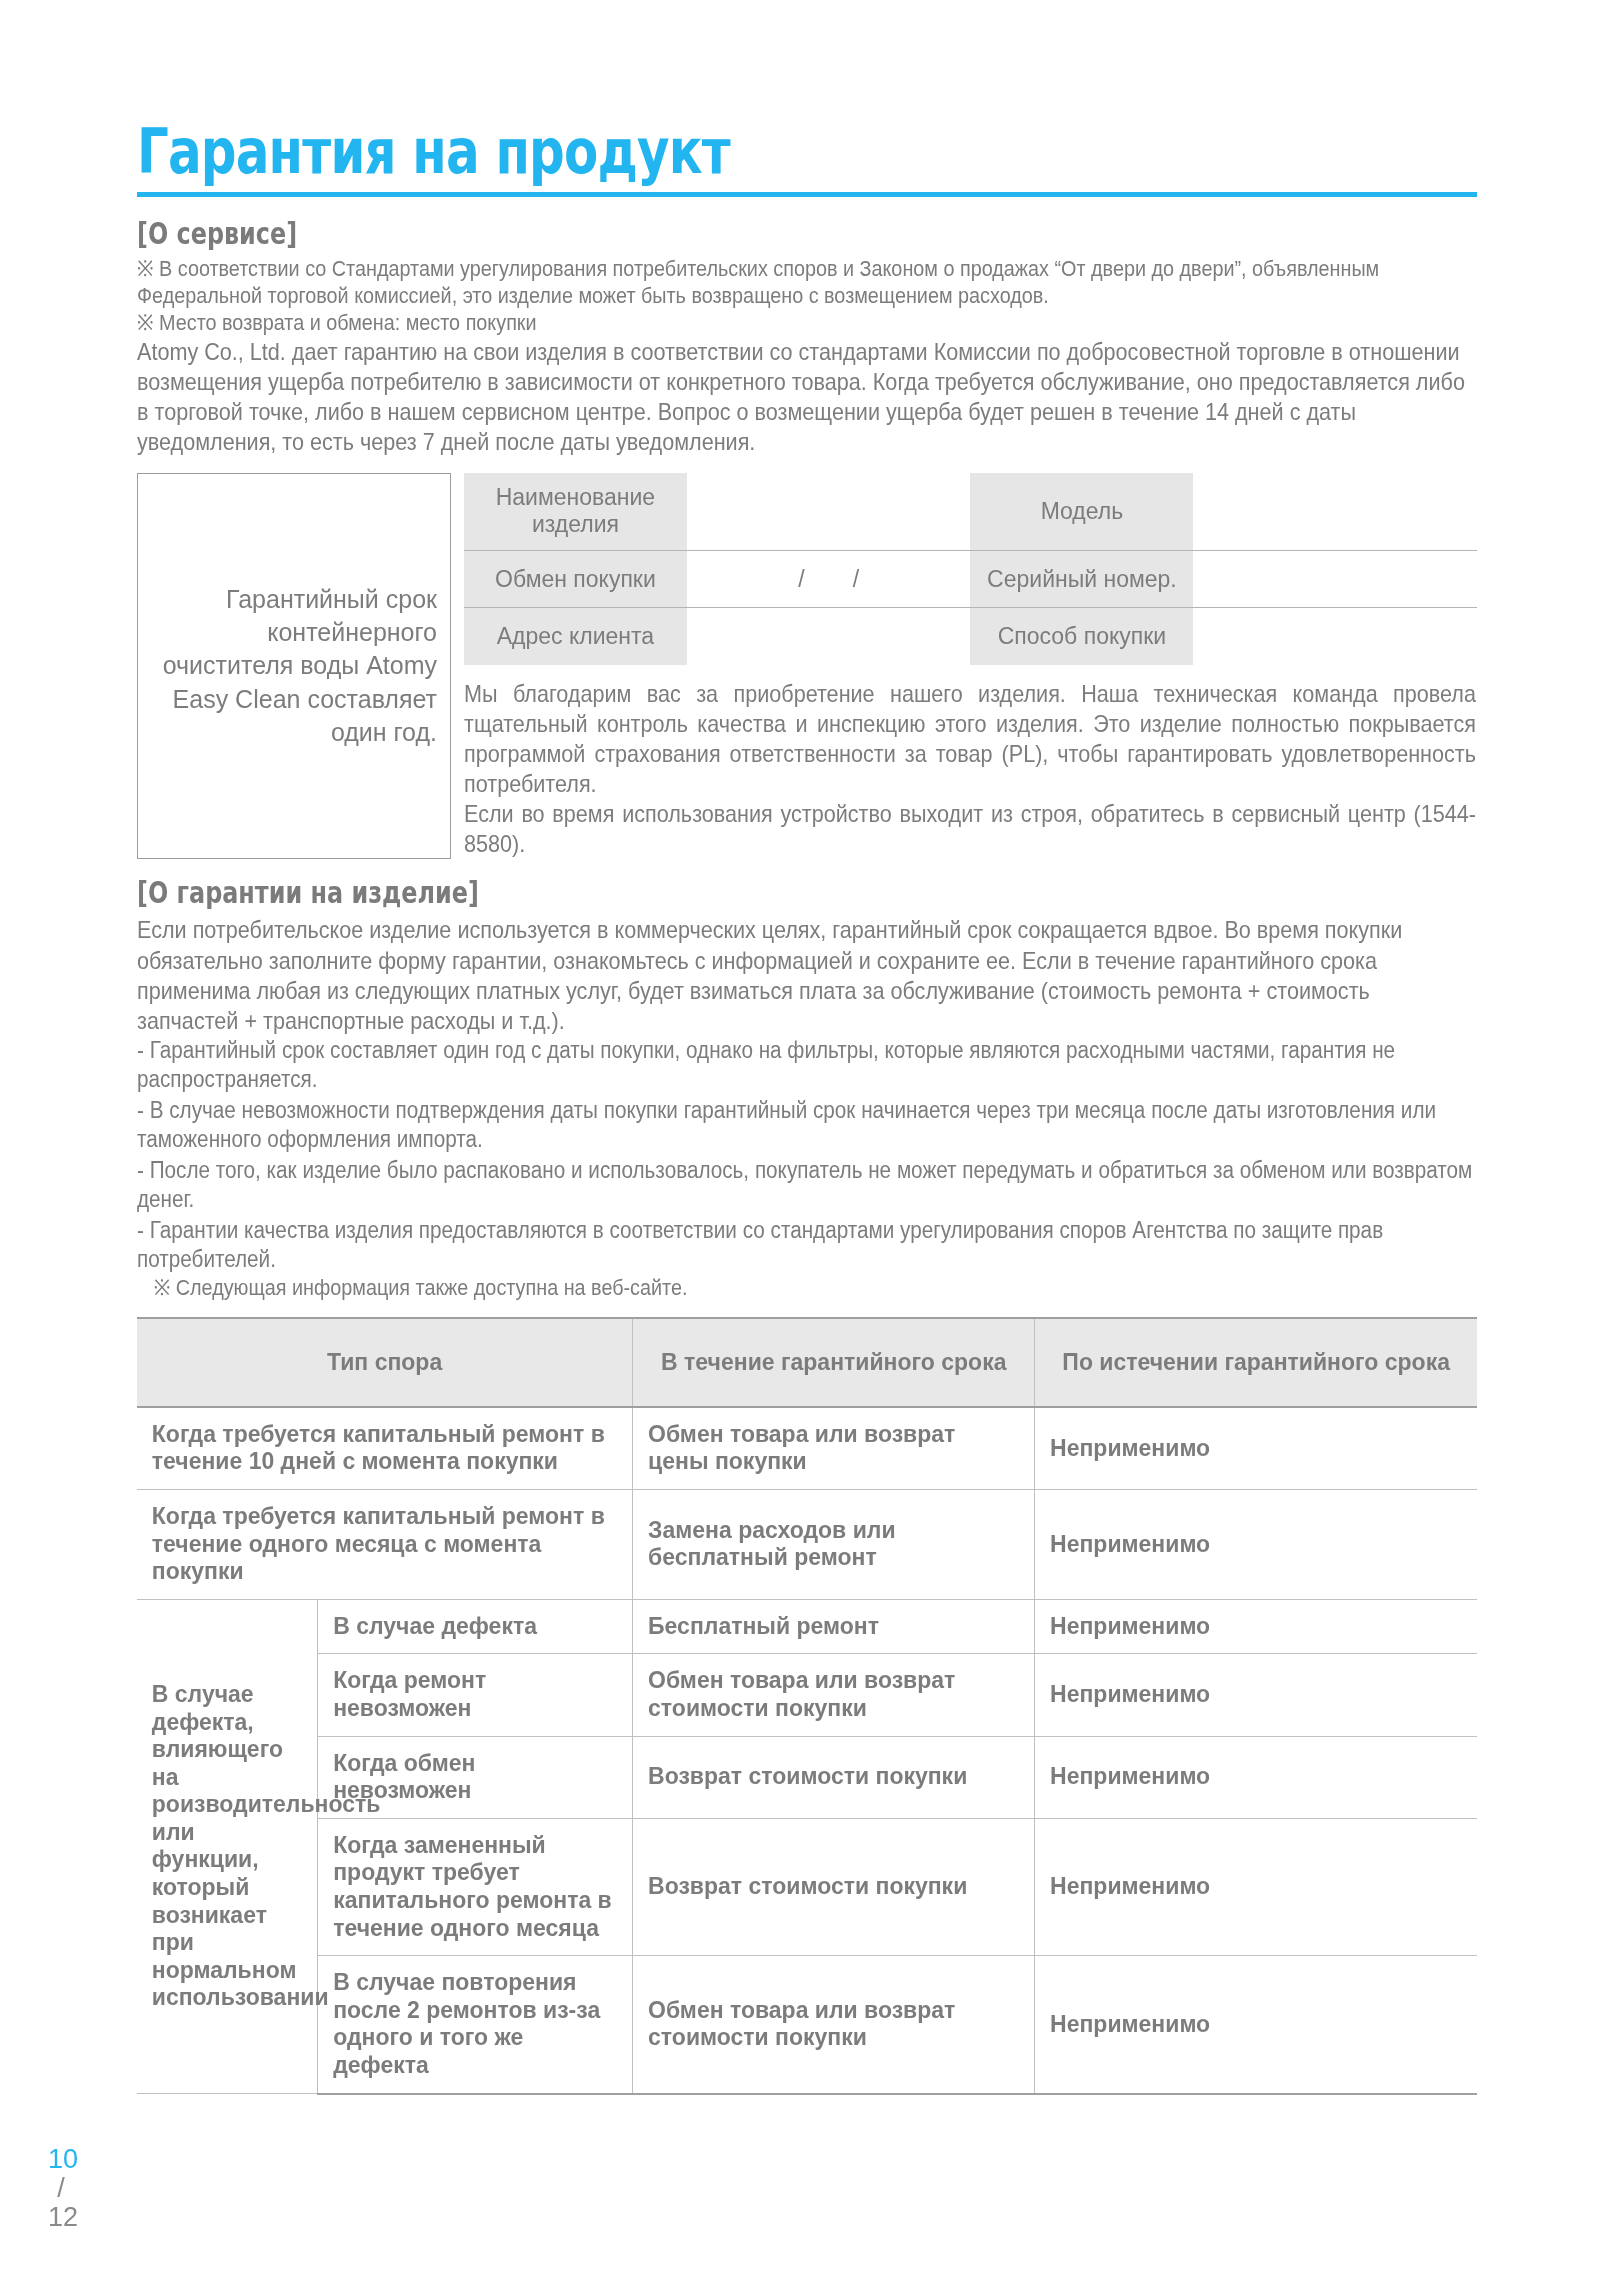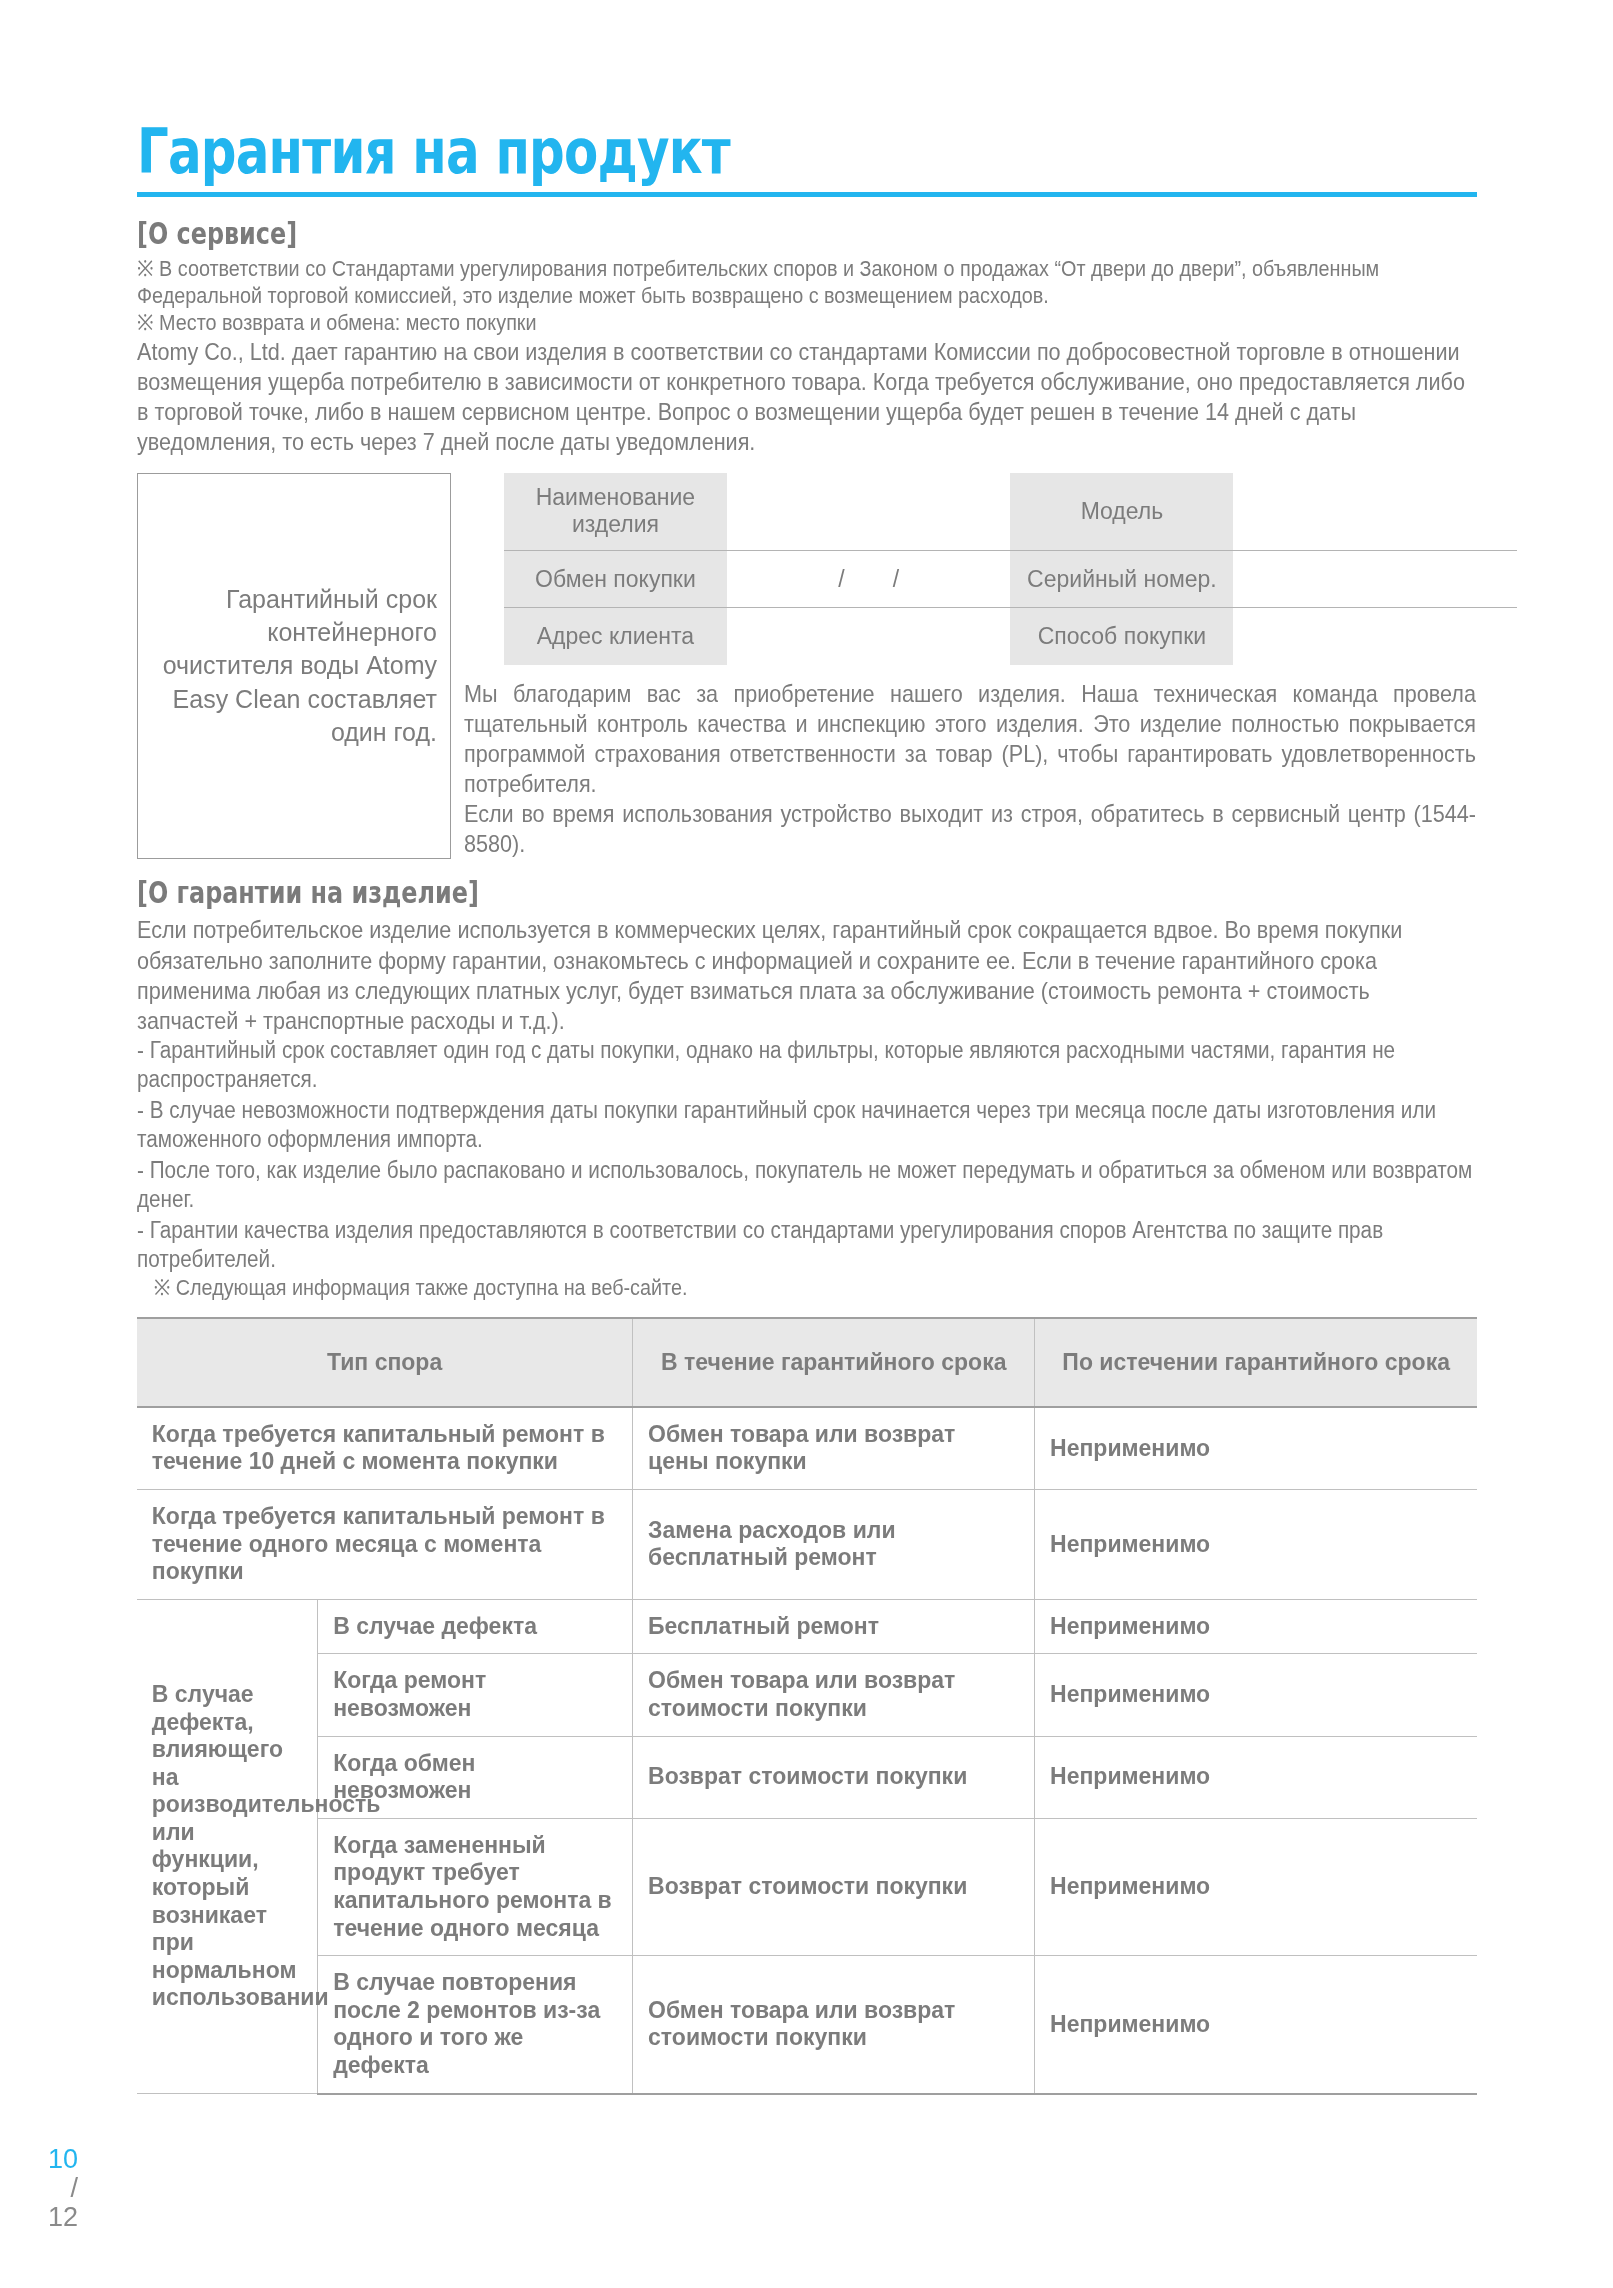--- a/index.html
+++ b/index.html
@@ -123,21 +123,20 @@
     padding-left: 13px;
     display: flex;
     flex-direction: column;
   }
 
   
   table.form-table {
     width: 100%;
     border-collapse: collapse;
     table-layout: fixed;
-    margin-left: 40px;
   }
   table.form-table td {
     border-top: 1.8px solid #b4b4b4;
     border-bottom: 1.8px solid #b4b4b4;
     font-size: 23px;
     color: #7c7c7c;
     padding: 7.4px 5.5px;
     vertical-align: middle;
     text-align: center;
     height: 57px;
@@ -217,21 +216,21 @@
   table.dispute tr > *:last-child  { border-right: none; }
 
   
   .page-number {
     position: absolute;
     left: 48px;
     bottom: 57px;
     font-size: 27px;
     line-height: 1.08;
     color: #7c7c7c;
-    text-align: right;
+    text-align: left;
   }
   .page-number .cur { color: #22b5ef; }
   .page-number .sl { color: #8a8a8a; padding-left: 9.2px; }
   .page-number .tot { color: #8a8a8a; }
 </style>
 </head>
 <body>
 
 <div class="page">
   <div class="content">

